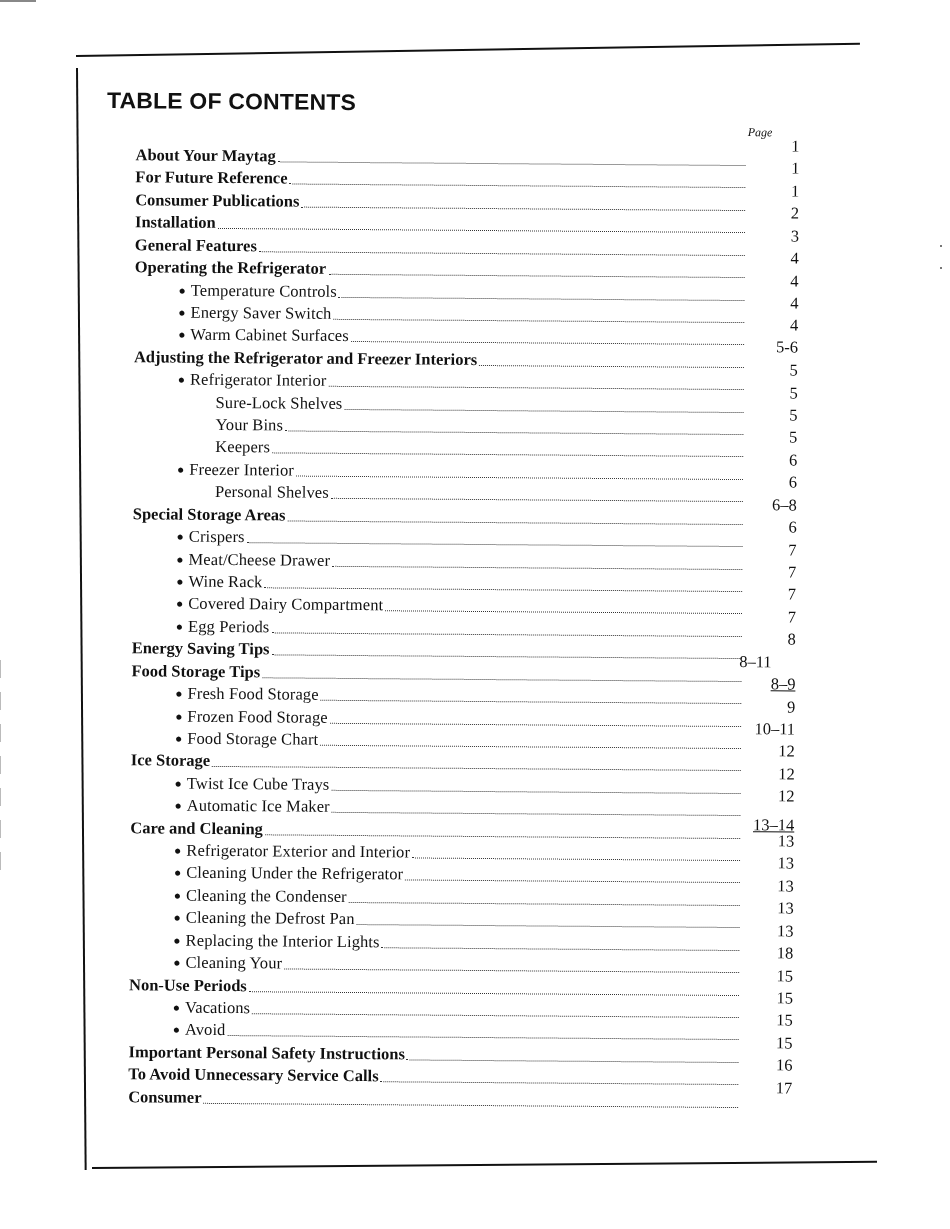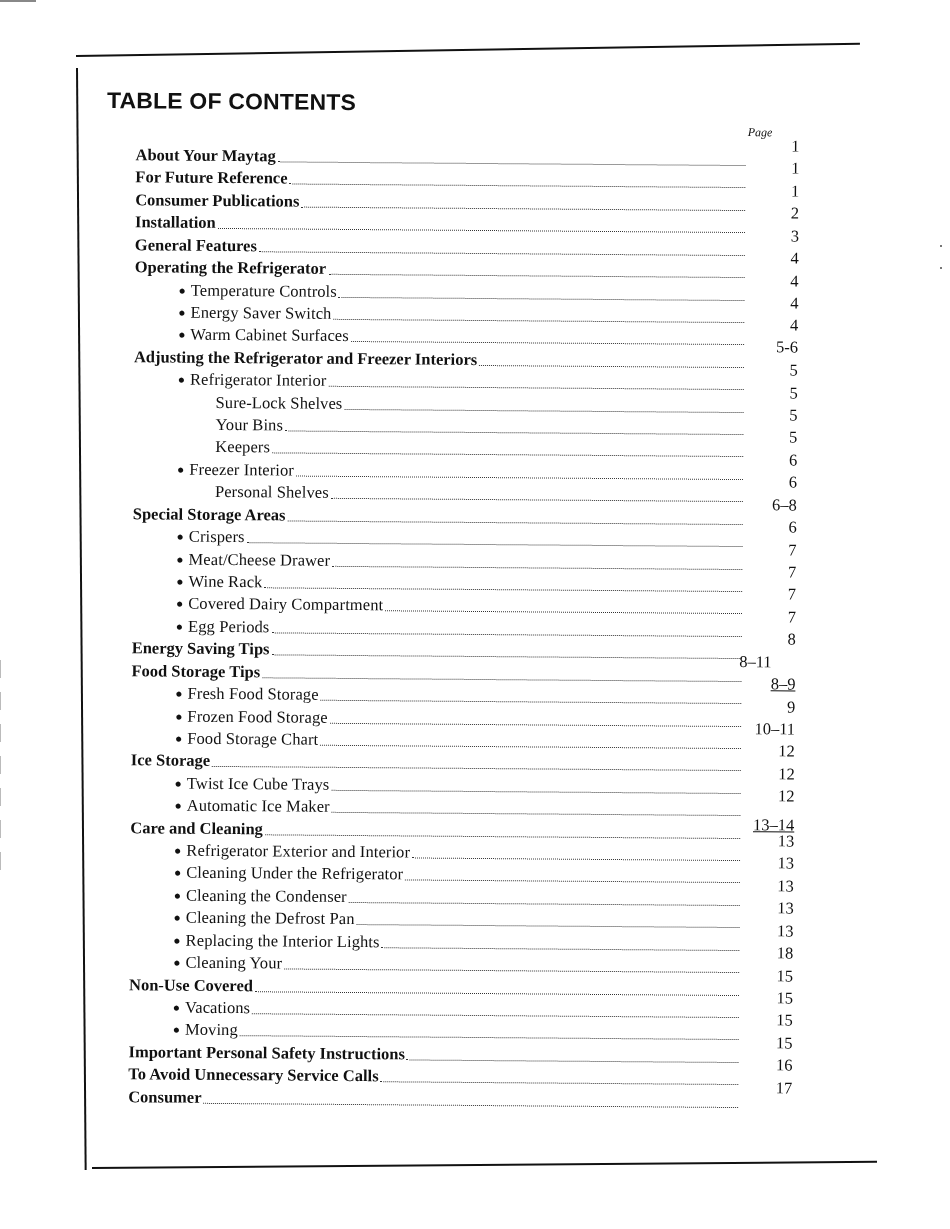--- a/index.html
+++ b/index.html
@@ -258,33 +258,33 @@
         <span class="leader"></span>
       </li>
       <span class="toc-page" style="top: 915.7px; left: 740px;">13</span>
       <li class="toc-row lvl1" style="top: 950.12px; left: 180px; width: 568px;">
         <span class="bullet">●</span>
         <span class="toc-label">Cleaning Your</span>
         <span class="leader"></span>
       </li>
       <span class="toc-page" style="top: 938.12px; left: 740px;">18</span>
       <li class="toc-row lvl0" style="top: 972.54px; left: 136px; width: 612px;">
-        <span class="toc-label">Non-Use Covered</span>
+        <span class="toc-label">Non-Use Periods</span>
         <span class="leader"></span>
       </li>
       <span class="toc-page" style="top: 960.54px; left: 740px;">15</span>
       <li class="toc-row lvl1" style="top: 994.96px; left: 180px; width: 568px;">
         <span class="bullet">●</span>
         <span class="toc-label">Vacations</span>
         <span class="leader"></span>
       </li>
       <span class="toc-page" style="top: 982.96px; left: 740px;">15</span>
       <li class="toc-row lvl1" style="top: 1017.38px; left: 180px; width: 568px;">
         <span class="bullet">●</span>
-        <span class="toc-label">Moving</span>
+        <span class="toc-label">Avoid</span>
         <span class="leader"></span>
       </li>
       <span class="toc-page" style="top: 1005.38px; left: 740px;">15</span>
       <li class="toc-row lvl0" style="top: 1039.8px; left: 136px; width: 612px;">
         <span class="toc-label">Important Personal Safety Instructions</span>
         <span class="leader"></span>
       </li>
       <span class="toc-page" style="top: 1027.8px; left: 740px;">15</span>
       <li class="toc-row lvl0" style="top: 1062.22px; left: 136px; width: 612px;">
         <span class="toc-label">To Avoid Unnecessary Service Calls</span>

